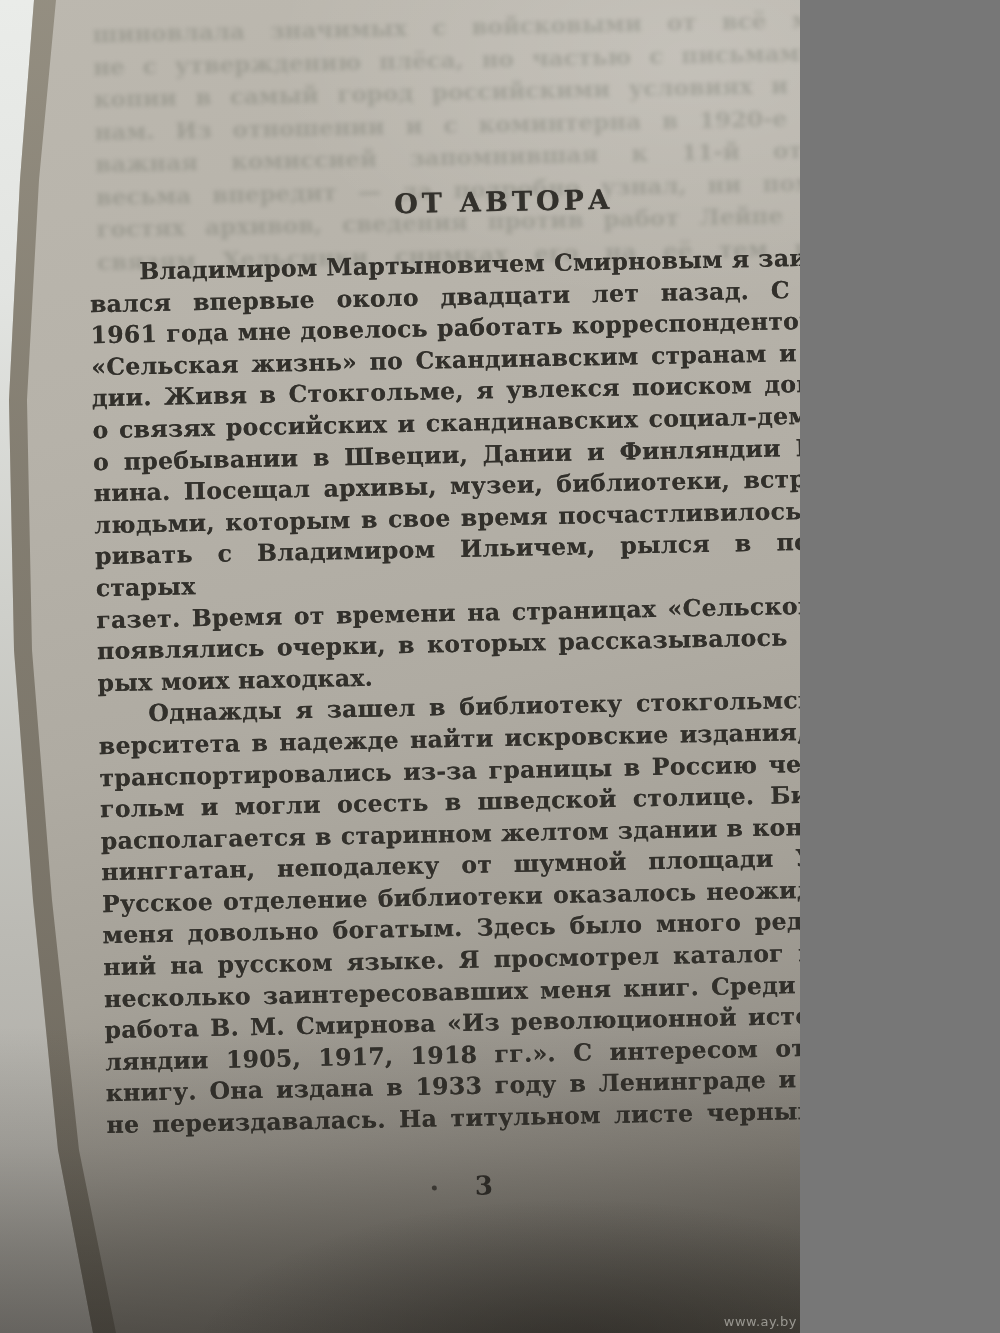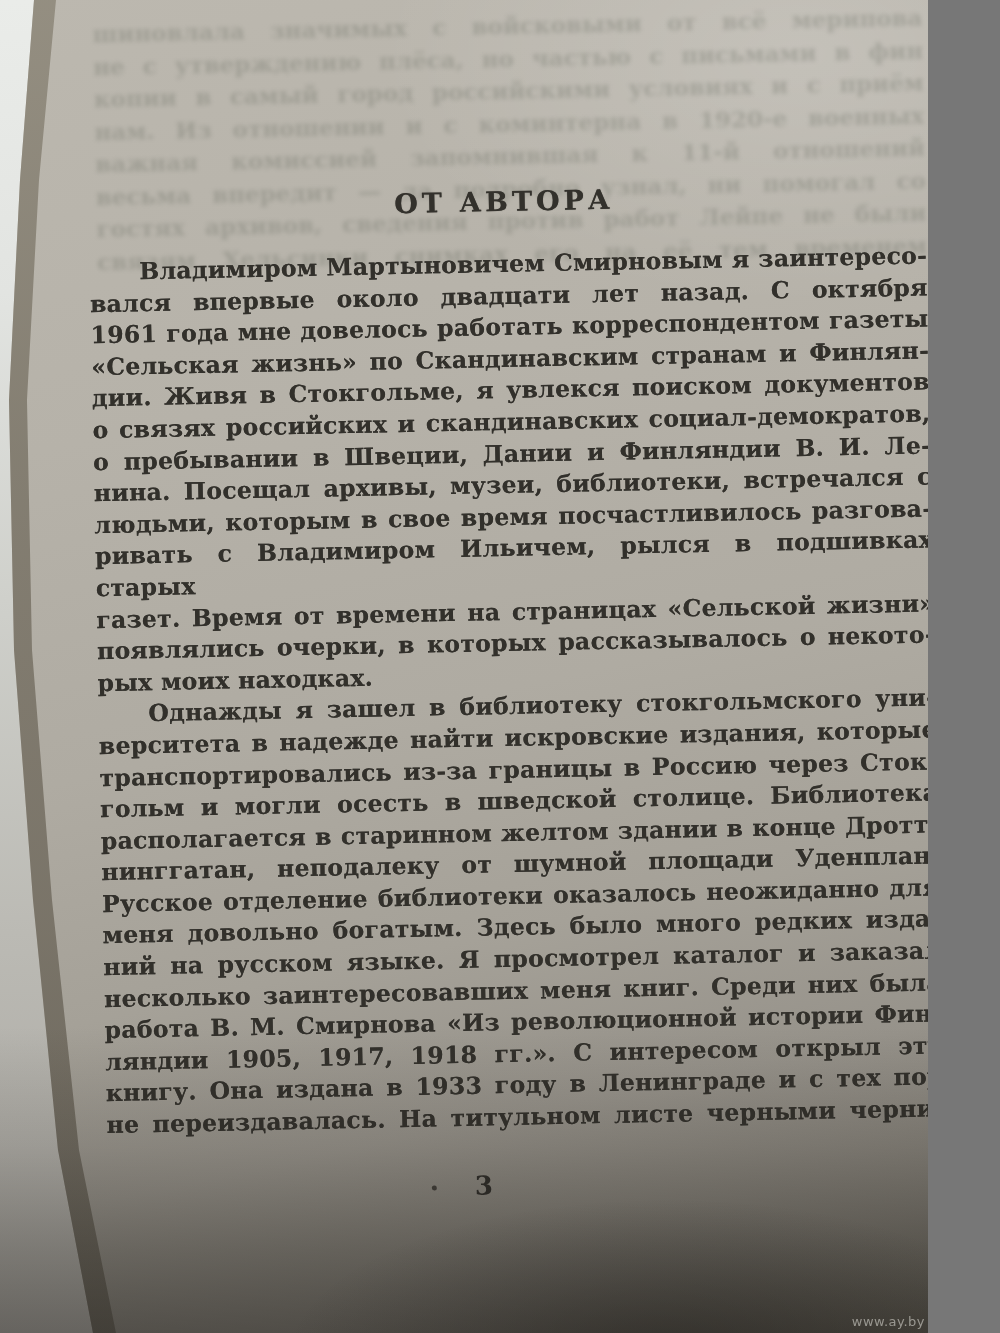--- a/index.html
+++ b/index.html
@@ -2,21 +2,21 @@
 <html><head>
 <meta charset="utf-8">
 <style>
   html,body{margin:0;padding:0;}
   body{
     width:1000px;height:1333px;overflow:hidden;
     font-family:"DejaVu Serif", serif;
     background:#777;
   }
   .photo{
-    position:relative;width:928px;height:1333px;overflow:hidden;
+    position:relative;width:800px;height:1333px;overflow:hidden;
     
     background:
       radial-gradient(ellipse 700px 420px at 86% 4%, rgba(255,255,255,0.16), rgba(255,255,255,0) 60%),
       linear-gradient(168deg, #bcb8af 0%, #b6b2a9 30%, #afaba2 52%, #a5a198 68%, #96928a 80%, #7c7870 92%, #676359 100%);
   }
   
   .outside-strip{
     position:absolute;inset:0;z-index:1;
     background:linear-gradient(180deg,#eaece9 0%,#e2e4e1 22%,#cfd0cb 45%,#bbbab4 70%,#a7a49e 100%);
     clip-path:polygon(0 0, 34px 0, 20px 180px, 9px 400px, 14px 650px, 33px 900px, 58px 1150px, 93px 1333px, 0 1333px);

